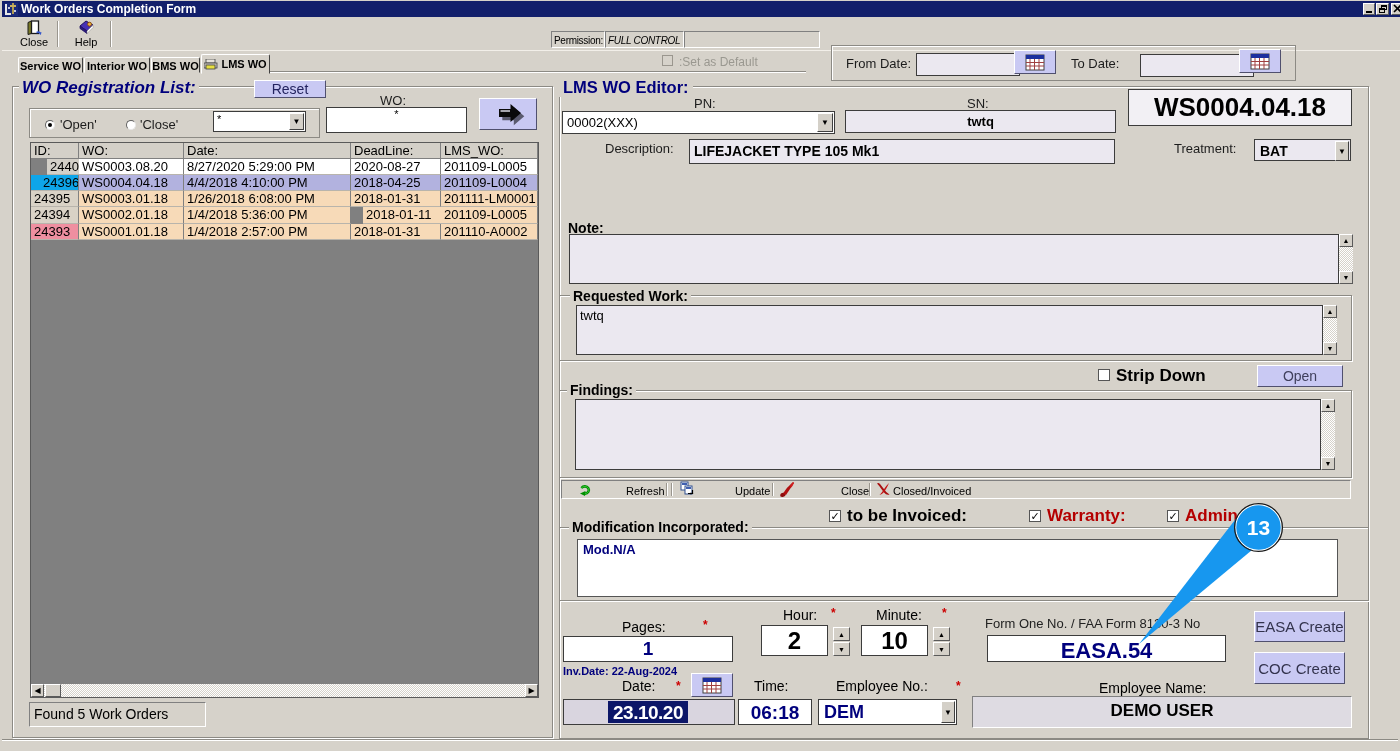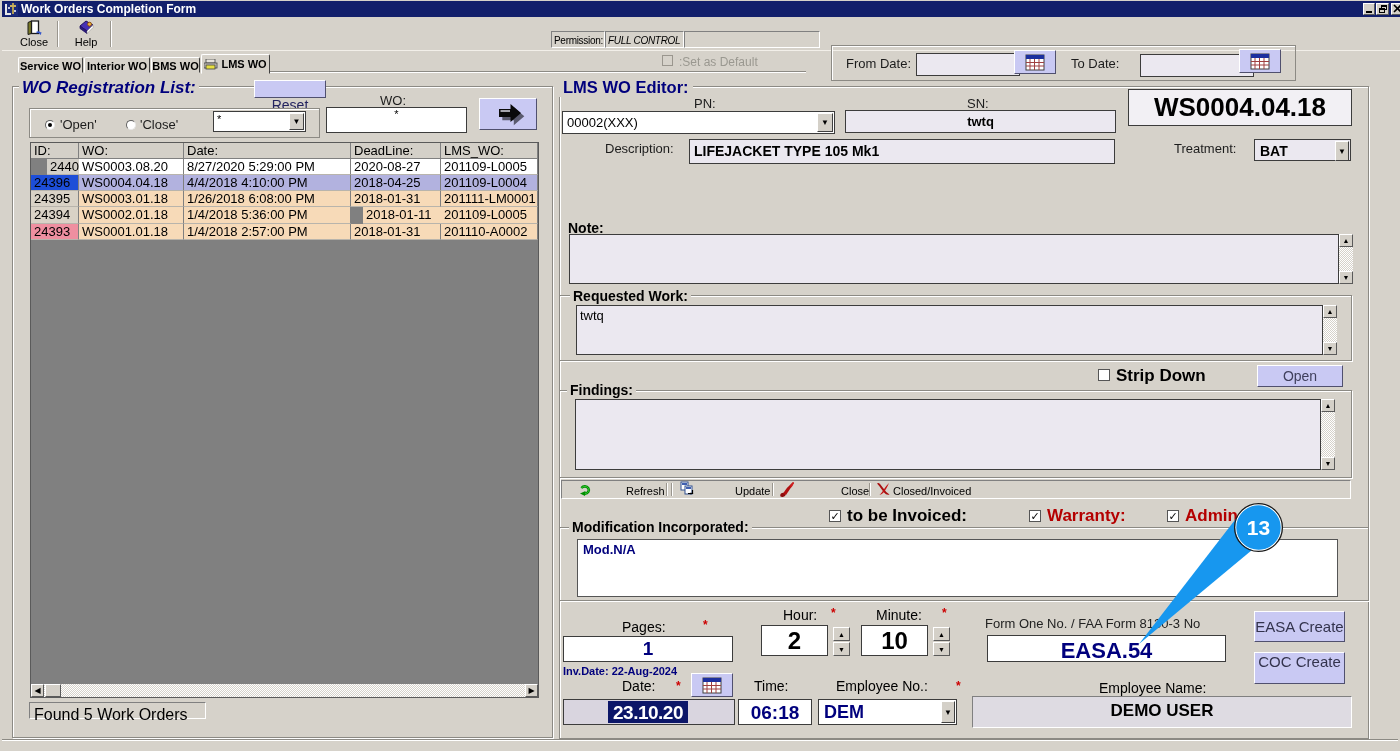--- a/index.html
+++ b/index.html
@@ -81,21 +81,21 @@
  <svg width="14" height="11" style="vertical-align:-2px;">
   <rect x="2" y="0" width="9" height="4" fill="#e8e4dc" stroke="#404040" stroke-width="0.8"></rect>
   <rect x="0" y="4" width="13" height="5" fill="#c8c4bc" stroke="#404040" stroke-width="0.8"></rect>
   <rect x="2" y="6" width="9" height="4" fill="#e8e040" stroke="#404040" stroke-width="0.8"></rect>
  </svg>
  LMS WO
 </div>
 
 <div class="abs" style="left:12px;top:86px;width:541px;height:652px;border:1px solid #8c8a84;box-shadow:1px 1px 0 #fff, inset 1px 1px 0 #fff;"></div>
 <div class="abs navy" style="left:19px;top:78px;background:#d6d2ca;padding:0 3px;font-size:17px;font-weight:bold;font-style:italic;">WO Registration List:</div>
-<div class="abs lav raised" style="left:254px;top:80px;width:72px;height:18px;font-size:14px;color:#23235f;text-align:center;padding-top:16px;">Reset</div>
+<div class="abs lav raised" style="left:254px;top:80px;width:72px;height:18px;font-size:14px;color:#23235f;text-align:center;padding-top:0px;">Reset</div>
 
 <div class="abs" style="left:29px;top:108px;width:291px;height:30px;border:1px solid #8c8a84;box-shadow:inset 1px 1px 0 #fff;"></div>
 <div class="abs" style="left:45px;top:120px;width:10px;height:10px;border-radius:50%;background:#fff;border:1px solid;border-color:#606060 #e8e8e8 #e8e8e8 #606060;"></div>
 <div class="abs" style="left:48px;top:123px;width:4px;height:4px;border-radius:50%;background:#000;"></div>
 <div class="abs lbl" style="left:60px;top:117px;">'Open'</div>
 <div class="abs" style="left:126px;top:120px;width:10px;height:10px;border-radius:50%;background:#fff;border:1px solid;border-color:#606060 #e8e8e8 #e8e8e8 #606060;"></div>
 <div class="abs lbl" style="left:140px;top:117px;">'Close'</div>
 <div class="abs wfield" style="left:213px;top:111px;width:93px;height:21px;">
  <div class="abs" style="left:3px;top:1px;font-size:11px;">*</div>
  <div class="abs ddbtn" style="right:1px;top:1px;width:15px;height:17px;line-height:16px;">▼</div>
@@ -116,21 +116,21 @@
 <div class="abs" style="left:0px;top:0px;width:48px;height:15.5px;background:#d4d0c8;border-right:1px solid #808080;border-bottom:1px solid #808080;padding:1px 0 0 3px;overflow:hidden;line-height:14px;">ID:</div>
 <div class="abs" style="left:48px;top:0px;width:105px;height:15.5px;background:#d4d0c8;border-right:1px solid #808080;border-bottom:1px solid #808080;padding:1px 0 0 3px;overflow:hidden;line-height:14px;">WO:</div>
 <div class="abs" style="left:153px;top:0px;width:167px;height:15.5px;background:#d4d0c8;border-right:1px solid #808080;border-bottom:1px solid #808080;padding:1px 0 0 3px;overflow:hidden;line-height:14px;">Date:</div>
 <div class="abs" style="left:320px;top:0px;width:90px;height:15.5px;background:#d4d0c8;border-right:1px solid #808080;border-bottom:1px solid #808080;padding:1px 0 0 3px;overflow:hidden;line-height:14px;">DeadLine:</div>
 <div class="abs" style="left:410px;top:0px;width:97px;height:15.5px;background:#d4d0c8;border-right:1px solid #808080;border-bottom:1px solid #808080;padding:1px 0 0 3px;overflow:hidden;line-height:14px;">LMS_WO:</div>
 <div class="abs" style="left:0px;top:15.5px;width:48px;height:16.3px;background:#d4d0c8;border-right:1px solid #808080;border-bottom:1px solid #b8b4ac;padding:1px 0 0 3px;overflow:hidden;line-height:14px;margin-left:16px;">24402</div>
 <div class="abs" style="left:48px;top:15.5px;width:105px;height:16.3px;background:#ffffff;border-right:1px solid #808080;border-bottom:1px solid #b8b4ac;padding:1px 0 0 3px;overflow:hidden;line-height:14px;">WS0003.08.20</div>
 <div class="abs" style="left:153px;top:15.5px;width:167px;height:16.3px;background:#ffffff;border-right:1px solid #808080;border-bottom:1px solid #b8b4ac;padding:1px 0 0 3px;overflow:hidden;line-height:14px;">8/27/2020 5:29:00 PM</div>
 <div class="abs" style="left:320px;top:15.5px;width:90px;height:16.3px;background:#ffffff;border-right:1px solid #808080;border-bottom:1px solid #b8b4ac;padding:1px 0 0 3px;overflow:hidden;line-height:14px;">2020-08-27</div>
 <div class="abs" style="left:410px;top:15.5px;width:97px;height:16.3px;background:#ffffff;border-right:1px solid #808080;border-bottom:1px solid #b8b4ac;padding:1px 0 0 3px;overflow:hidden;line-height:14px;">201109-L0005</div>
-<div class="abs" style="left:0px;top:31.8px;width:48px;height:16.3px;background:#1d4ed8;border-right:1px solid #808080;border-bottom:1px solid #b8b4ac;padding:1px 0 0 3px;overflow:hidden;line-height:14px;">24396</div>
+<div class="abs" style="left:0px;top:31.8px;width:48px;height:16.3px;background:#0ea5e9;border-right:1px solid #808080;border-bottom:1px solid #b8b4ac;padding:1px 0 0 12px;overflow:hidden;line-height:14px;">24396</div>
 <div class="abs" style="left:48px;top:31.8px;width:105px;height:16.3px;background:#b2b2df;border-right:1px solid #808080;border-bottom:1px solid #b8b4ac;padding:1px 0 0 3px;overflow:hidden;line-height:14px;">WS0004.04.18</div>
 <div class="abs" style="left:153px;top:31.8px;width:167px;height:16.3px;background:#b2b2df;border-right:1px solid #808080;border-bottom:1px solid #b8b4ac;padding:1px 0 0 3px;overflow:hidden;line-height:14px;">4/4/2018 4:10:00 PM</div>
 <div class="abs" style="left:320px;top:31.8px;width:90px;height:16.3px;background:#b2b2df;border-right:1px solid #808080;border-bottom:1px solid #b8b4ac;padding:1px 0 0 3px;overflow:hidden;line-height:14px;">2018-04-25</div>
 <div class="abs" style="left:410px;top:31.8px;width:97px;height:16.3px;background:#b2b2df;border-right:1px solid #808080;border-bottom:1px solid #b8b4ac;padding:1px 0 0 3px;overflow:hidden;line-height:14px;">201109-L0004</div>
 <div class="abs" style="left:0px;top:48.1px;width:48px;height:16.3px;background:#d9d2c6;border-right:1px solid #808080;border-bottom:1px solid #b8b4ac;padding:1px 0 0 3px;overflow:hidden;line-height:14px;">24395</div>
 <div class="abs" style="left:48px;top:48.1px;width:105px;height:16.3px;background:#f7dab8;border-right:1px solid #808080;border-bottom:1px solid #b8b4ac;padding:1px 0 0 3px;overflow:hidden;line-height:14px;">WS0003.01.18</div>
 <div class="abs" style="left:153px;top:48.1px;width:167px;height:16.3px;background:#f7dab8;border-right:1px solid #808080;border-bottom:1px solid #b8b4ac;padding:1px 0 0 3px;overflow:hidden;line-height:14px;">1/26/2018 6:08:00 PM</div>
 <div class="abs" style="left:320px;top:48.1px;width:90px;height:16.3px;background:#f7dab8;border-right:1px solid #808080;border-bottom:1px solid #b8b4ac;padding:1px 0 0 3px;overflow:hidden;line-height:14px;">2018-01-31</div>
 <div class="abs" style="left:410px;top:48.1px;width:97px;height:16.3px;background:#f7dab8;border-right:1px solid #808080;border-bottom:1px solid #b8b4ac;padding:1px 0 0 3px;overflow:hidden;line-height:14px;">201111-LM0001</div>
 <div class="abs" style="left:0px;top:64.4px;width:48px;height:16.3px;background:#d9d2c6;border-right:1px solid #808080;border-bottom:1px solid #b8b4ac;padding:1px 0 0 3px;overflow:hidden;line-height:14px;">24394</div>
@@ -143,21 +143,21 @@
 <div class="abs" style="left:153px;top:80.7px;width:167px;height:16.3px;background:#f7dab8;border-right:1px solid #808080;border-bottom:1px solid #b8b4ac;padding:1px 0 0 3px;overflow:hidden;line-height:14px;">1/4/2018 2:57:00 PM</div>
 <div class="abs" style="left:320px;top:80.7px;width:90px;height:16.3px;background:#f7dab8;border-right:1px solid #808080;border-bottom:1px solid #b8b4ac;padding:1px 0 0 3px;overflow:hidden;line-height:14px;">2018-01-31</div>
 <div class="abs" style="left:410px;top:80.7px;width:97px;height:16.3px;background:#f7dab8;border-right:1px solid #808080;border-bottom:1px solid #b8b4ac;padding:1px 0 0 3px;overflow:hidden;line-height:14px;">201110-A0002</div>
 </div>
 
 <div class="abs" style="left:31px;top:684px;width:507px;height:13px;background:#fff;background-image:repeating-conic-gradient(#ffffff 0% 25%, #d6d2ca 0% 50%);background-size:2px 2px;">
  <div class="abs raisedg" style="left:0;top:0;width:13px;height:13px;background:#d4d0c8;font-size:8px;text-align:center;line-height:12px;">◀</div>
  <div class="abs raisedg" style="left:14px;top:0;width:16px;height:13px;background:#d4d0c8;"></div>
  <div class="abs raisedg" style="right:0;top:0;width:13px;height:13px;background:#d4d0c8;font-size:8px;text-align:center;line-height:12px;">▶</div>
 </div>
-<div class="abs sunk1" style="left:29px;top:702px;width:177px;height:17px;font-size:16px;color:#000;padding:3px 0 0 4px;">Found 5 Work Orders</div>
+<div class="abs sunk1" style="left:29px;top:702px;width:177px;height:25px;font-size:14px;color:#000;padding:3px 0 0 4px;">Found 5 Work Orders</div>
 
 <div class="abs" style="left:559px;top:86px;width:810px;height:653px;border:1px solid #8c8a84;box-shadow:1px 1px 0 #fff, inset 1px 1px 0 #fff;"></div>
 <div class="abs navy" style="left:559px;top:78px;background:#d6d2ca;padding:0 4px;font-size:16.5px;font-weight:bold;">LMS WO Editor:</div>
 
 <div class="abs" style="left:662px;top:55px;width:11px;height:11px;background:#d6d2ca;border:1px solid #9a968e;"></div>
 <div class="abs" style="left:679px;top:55px;font-size:12px;color:#9a9890;">:Set as Default</div>
 <div class="abs" style="left:831px;top:45px;width:465px;height:36px;border:1px solid #8c8a84;box-shadow:inset 1px 1px 0 #fff;"></div>
 <div class="abs lbl" style="left:846px;top:56px;">From Date:</div>
 <div class="abs field" style="left:916px;top:53px;width:104px;height:23px;"></div>
 <div class="abs lav raised" style="left:1014px;top:50px;width:42px;height:24px;text-align:center;padding-top:3px;"><svg width="20" height="17" viewBox="0 0 20 17">
@@ -285,21 +285,21 @@
 <div class="abs" style="left:876px;top:607px;font-size:14px;color:#000;">Minute:</div>
 <div class="abs star" style="left:942px;top:606px;">*</div>
 <div class="abs" style="left:861px;top:625px;width:67px;height:31px;background:#fff;border:1.5px solid #3c3c3c;text-align:center;font-size:24px;font-weight:bold;color:#000;padding-top:1px;">10</div>
 <div class="abs raisedg" style="left:933px;top:627px;width:17px;height:14px;background:#d4d0c8;font-size:7px;text-align:center;line-height:13px;">▲</div>
 <div class="abs raisedg" style="left:933px;top:642px;width:17px;height:14px;background:#d4d0c8;font-size:7px;text-align:center;line-height:13px;">▼</div>
 
 <div class="abs" style="left:985px;top:616px;font-size:13px;color:#222;">Form One No. / FAA Form 8130-3 No</div>
 <div class="abs" style="left:987px;top:635px;width:239px;height:27px;background:#fff;border:1px solid #3c3c3c;text-align:center;font-size:22px;font-weight:bold;color:#00007d;padding-top:2px;">EASA.54</div>
 
 <div class="abs lav raised" style="left:1254px;top:611px;width:91px;height:31px;text-align:center;font-size:15px;color:#33334d;padding-top:6px;">EASA Create</div>
-<div class="abs lav raised" style="left:1254px;top:652px;width:91px;height:32px;text-align:center;font-size:15px;color:#33334d;">COC Create</div>
+<div class="abs lav raised" style="left:1254px;top:652px;width:91px;height:32px;text-align:center;font-size:15px;color:#33334d;padding-top:7px;">COC Create</div>
 
 <div class="abs" style="left:622px;top:678px;font-size:14px;color:#000;">Date:</div>
 <div class="abs star" style="left:676px;top:679px;">*</div>
 <div class="abs lav raised" style="left:691px;top:673px;width:42px;height:24px;text-align:center;padding-top:3px;"><svg width="20" height="17" viewBox="0 0 20 17">
       <rect x="1" y="1" width="18" height="15" fill="#ffffff" stroke="#404040"></rect>
       <rect x="1" y="1" width="18" height="4" fill="#1c2f9e"></rect>
       <g stroke="#a04040" stroke-width="1">
         <line x1="1" y1="8.5" x2="19" y2="8.5"></line>
         <line x1="1" y1="12" x2="19" y2="12"></line>
         <line x1="5" y1="5" x2="5" y2="16"></line>

